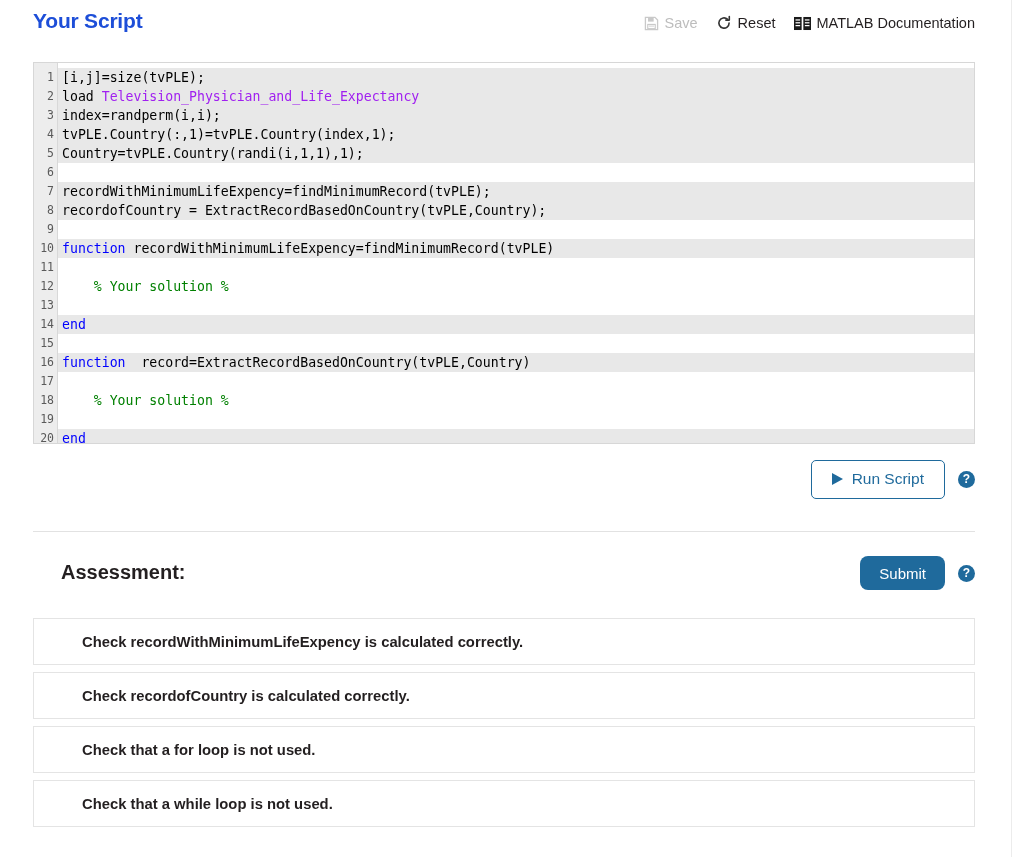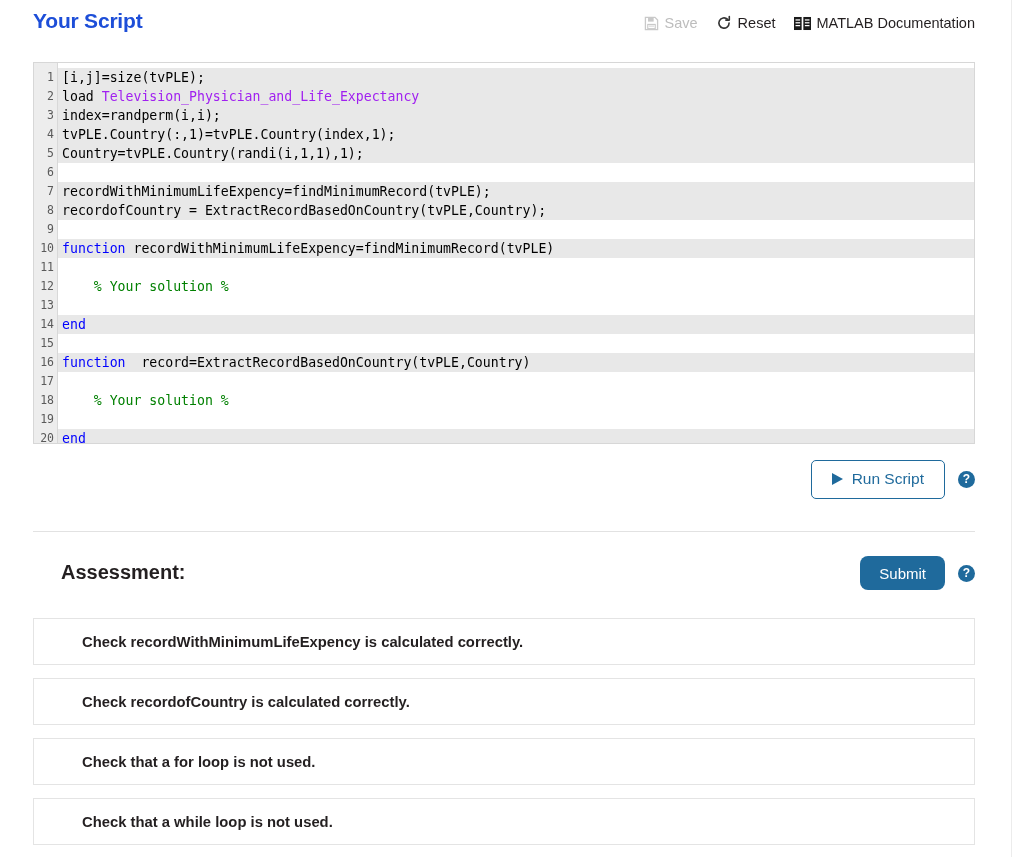--- a/index.html
+++ b/index.html
@@ -129,21 +129,21 @@
   }
   .submit-btn {
     height: 34px; padding: 0 19px;
     border: none; border-radius: 8px;
     background: #1f6a9c; color: #ffffff;
     font-size: 15px; font-family: "Liberation Sans", sans-serif;
     cursor: pointer;
   }
   .checks { position: absolute; left: 33px; top: 618px; width: 942px; }
   .check-row {
-    height: 47px; margin-bottom: 13px;
+    height: 47px; margin-bottom: 7px;
     border: 1px solid #e4e4e4; background: #ffffff;
     display: flex; align-items: center;
   }
   .check-text {
     padding-left: 48px;
     font-size: 14.8px; font-weight: bold; color: #231f20;
   }
 </style>
 </head>
 <body>

